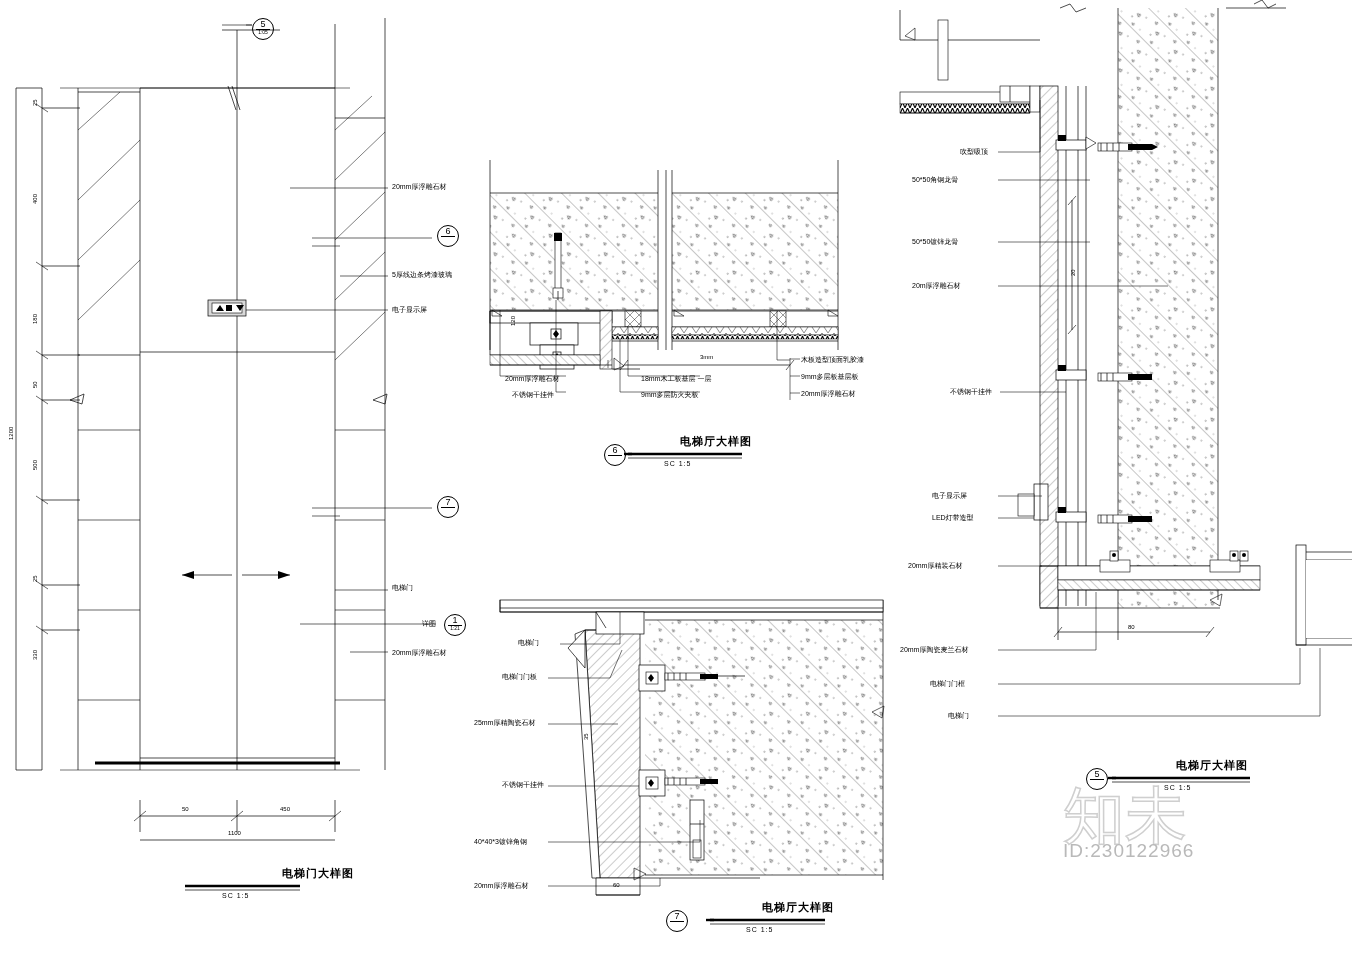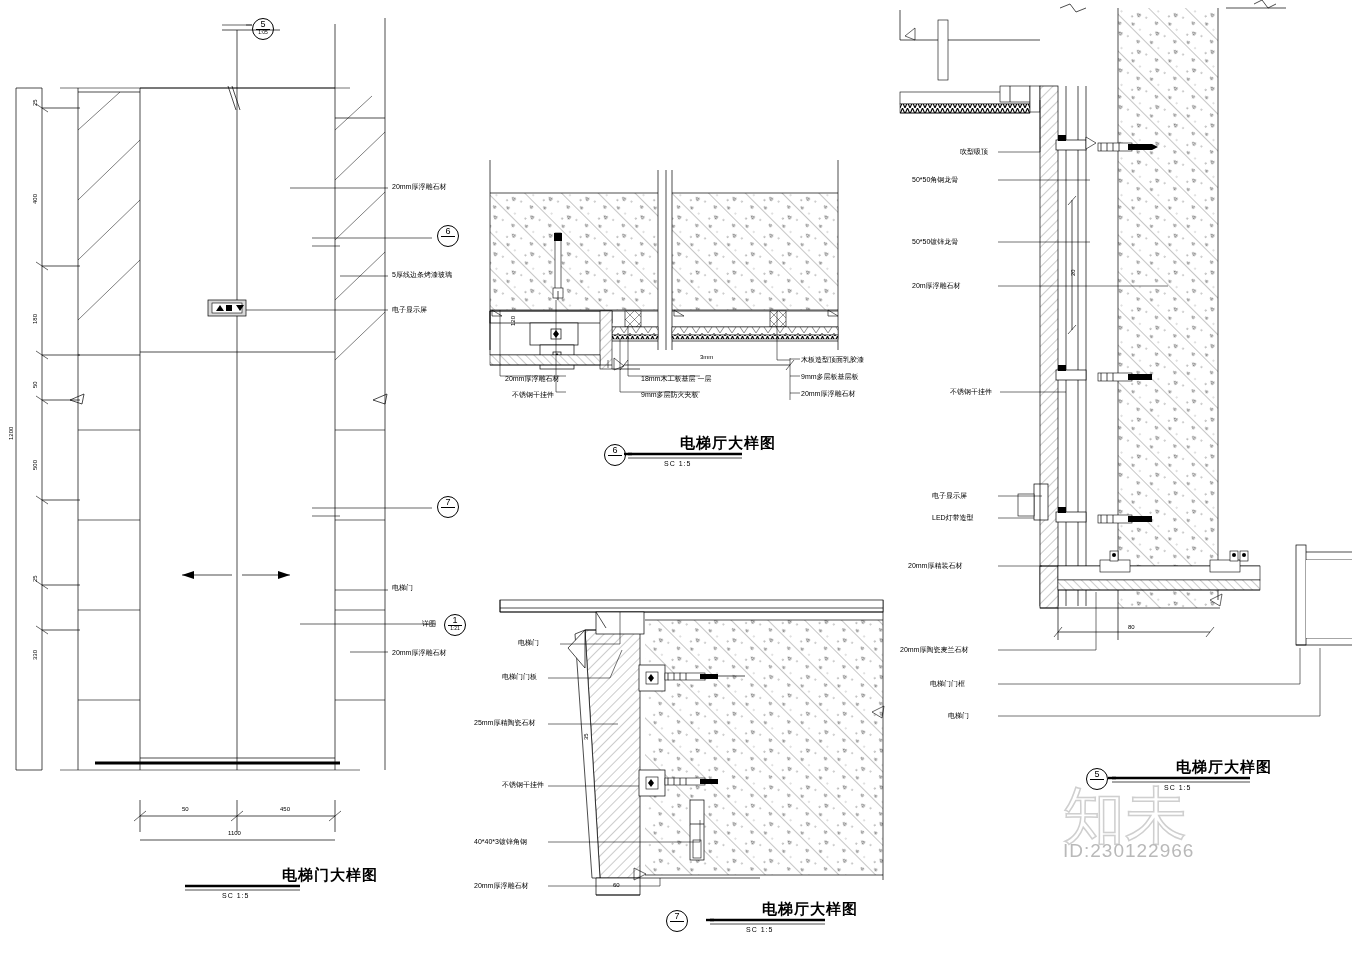--- a/index.html
+++ b/index.html
@@ -5,21 +5,21 @@
   html,body{margin:0;padding:0;background:#ffffff;}
   body{width:1362px;height:962px;overflow:hidden;
        font-family:"Liberation Sans","DejaVu Sans",sans-serif;color:#000;}
   #sheet{position:relative;width:1362px;height:962px;background:#fff;}
   svg.cad{position:absolute;left:0;top:0;width:1362px;height:962px;}
   .lbl{position:absolute;font-size:7px;line-height:8px;white-space:nowrap;color:#000;
        font-family:"Liberation Sans","DejaVu Sans",sans-serif;}
   .dim{position:absolute;font-size:6px;color:#000;white-space:nowrap;}
   .dimv{position:absolute;font-size:6px;color:#000;white-space:nowrap;
         transform:rotate(-90deg);transform-origin:left top;}
-  .title{position:absolute;font-size:15px;font-weight:bold;letter-spacing:1px;white-space:nowrap;padding-left:48px;}
+  .title{position:absolute;font-size:11px;font-weight:bold;letter-spacing:1px;white-space:nowrap;padding-left:48px;}
   .scale{position:absolute;font-size:7px;letter-spacing:1px;white-space:nowrap;}
   .mk{position:absolute;width:22px;height:22px;border:1px solid #000;border-radius:50%;
       box-sizing:border-box;}
   .mk .num{position:absolute;left:0;top:0px;width:20px;text-align:center;font-size:9px;}
   .mk .sub{position:absolute;left:0;top:10px;width:20px;text-align:center;font-size:5px;}
   .mk .bar{position:absolute;left:3px;top:10px;width:14px;border-top:1px solid #000;}
   #wm{position:absolute;left:1063px;top:781px;width:200px;height:100px;pointer-events:none;}
   #wmtxt{position:absolute;left:1063px;top:840px;font-size:19px;letter-spacing:1px;
          color:#b9b9b9;font-family:"Liberation Sans",sans-serif;}
   .wmglyph{font-size:62px;color:transparent;-webkit-text-stroke:1.5px #cfcfcf;

